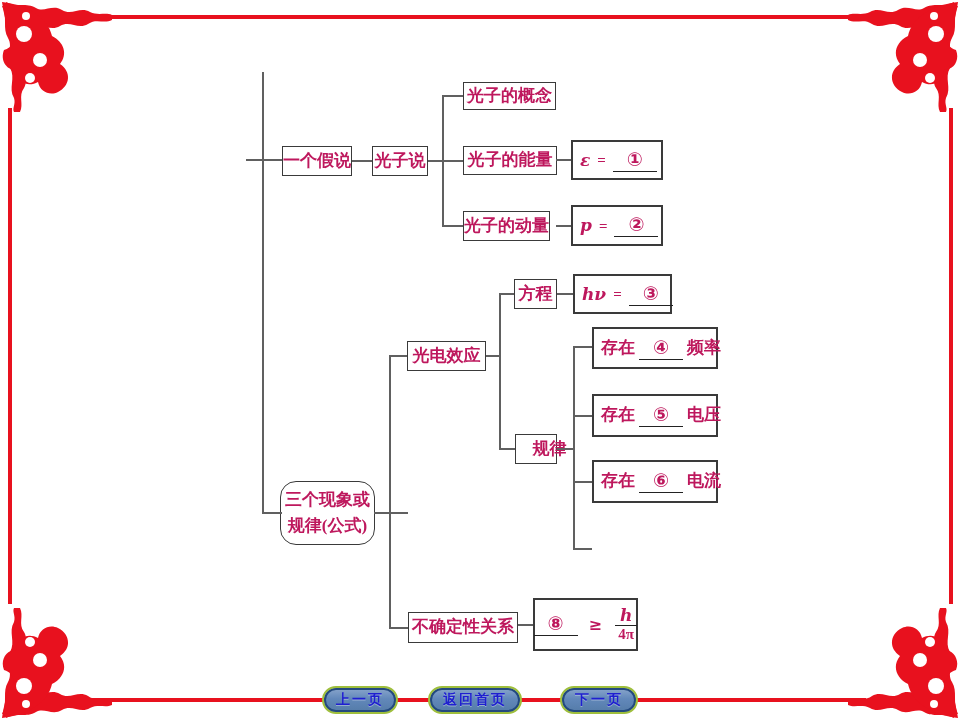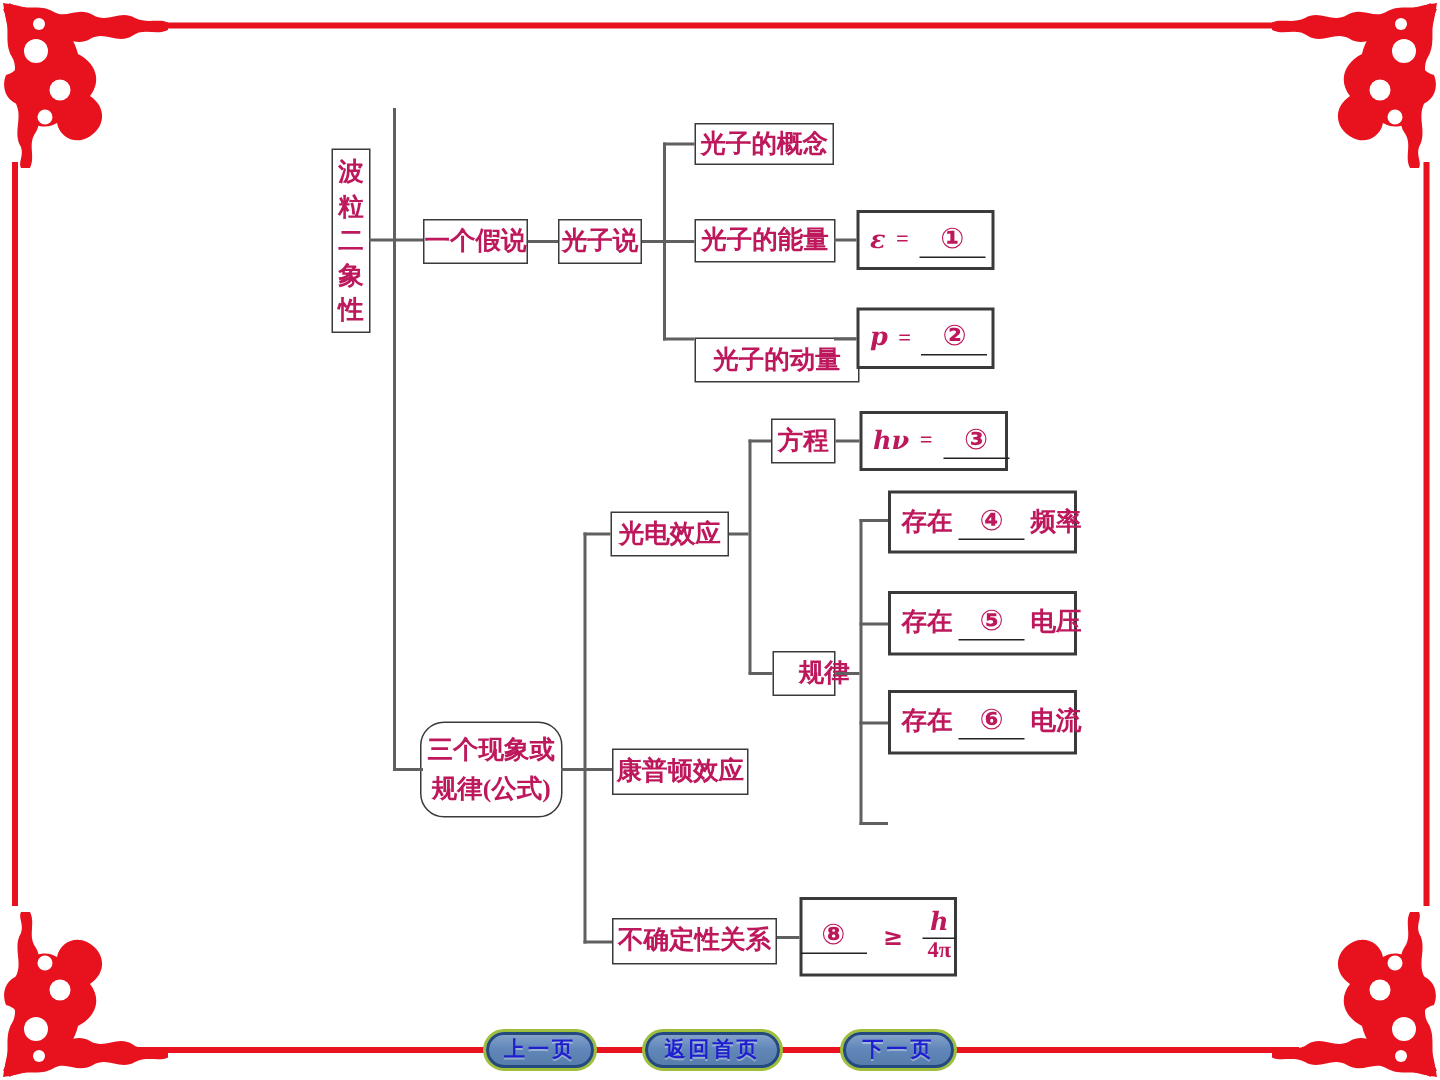--- a/index.html
+++ b/index.html
@@ -99,37 +99,36 @@
         <path d="M2,6 C8,18 2,28 8,38 C14,48 4,58 10,68 C16,78 8,88 14,98 C16,104 12,108 14,112 L20,112 C24,104 18,96 24,88 C30,78 20,70 26,60 C32,50 22,42 28,32 C32,24 26,14 30,8 Z"></path>
         <path d="M2,2 C30,6 48,18 52,36 C64,42 68,54 60,64 C72,72 70,86 58,92 C50,96 40,92 38,82 C28,88 16,82 16,70 C6,70 0,60 4,50 C12,48 16,40 12,34 C6,26 4,14 2,2 Z"></path>
         <circle cx="24" cy="34" r="8" fill="#ffffff"></circle>
         <circle cx="40" cy="60" r="7" fill="#ffffff"></circle>
         <circle cx="26" cy="16" r="4" fill="#ffffff"></circle>
         <circle cx="30" cy="78" r="5" fill="#ffffff"></circle>
       </g>
     </svg>
     </div>
 
-  <div class="node vtext" style="left:221px;top:99px;width:26px;height:123px;">波粒二象性</div>
 
   <div class="node" style="left:282px;top:146px;width:70px;height:30px;">一个假说</div>
 
   <div class="node" style="left:372px;top:146px;width:56px;height:30px;">光子说</div>
 
   <div class="node" style="left:463px;top:82px;width:93px;height:28px;">光子的概念</div>
 
   <div class="node" style="left:463px;top:146px;width:94px;height:29px;">光子的能量</div>
 
   <div class="node fbox" style="left:571px;top:140px;width:92px;height:40px;">
     <i class="var">ε</i>
     <span class="eq">=</span>
     <span class="blank">①</span>
   </div>
 
-  <div class="node" style="left:463px;top:225px;width:110px;height:30px;">光子的动量</div>
+  <div class="node" style="left:463px;top:211px;width:87px;height:30px;">光子的动量</div>
 
   <div class="node fbox" style="left:571px;top:205px;width:92px;height:41px;">
     <i class="var">p</i>
     <span class="eq">=</span>
     <span class="blank">②</span>
   </div>
 
   <div class="node" style="left:514px;top:279px;width:43px;height:30px;text-align:center;">方程</div>
 
   <div class="node fbox" style="left:573px;top:274px;width:99px;height:40px;">
@@ -159,21 +158,20 @@
     <span class="blank">⑥</span>
     <span>电流</span>
   </div>
 
 
   <div class="node twoline" style="left:280px;top:481px;width:95px;height:64px;border-radius:16px;">
     <span>三个现象或</span>
     <span>规律(公式)</span>
   </div>
 
-  <div class="node" style="left:408px;top:499px;width:91px;height:31px;">康普顿效应</div>
 
   <div class="node" style="left:408px;top:612px;width:110px;height:31px;">不确定性关系</div>
 
   <div class="node fbox centered" style="left:533px;top:598px;width:105px;height:53px;">
     <span class="blank">⑧</span>
     <span class="rel">≥</span>
     <span class="frac">
       <span class="num"><i class="var">h</i></span>
       <span class="den">4π</span>
     </span>

